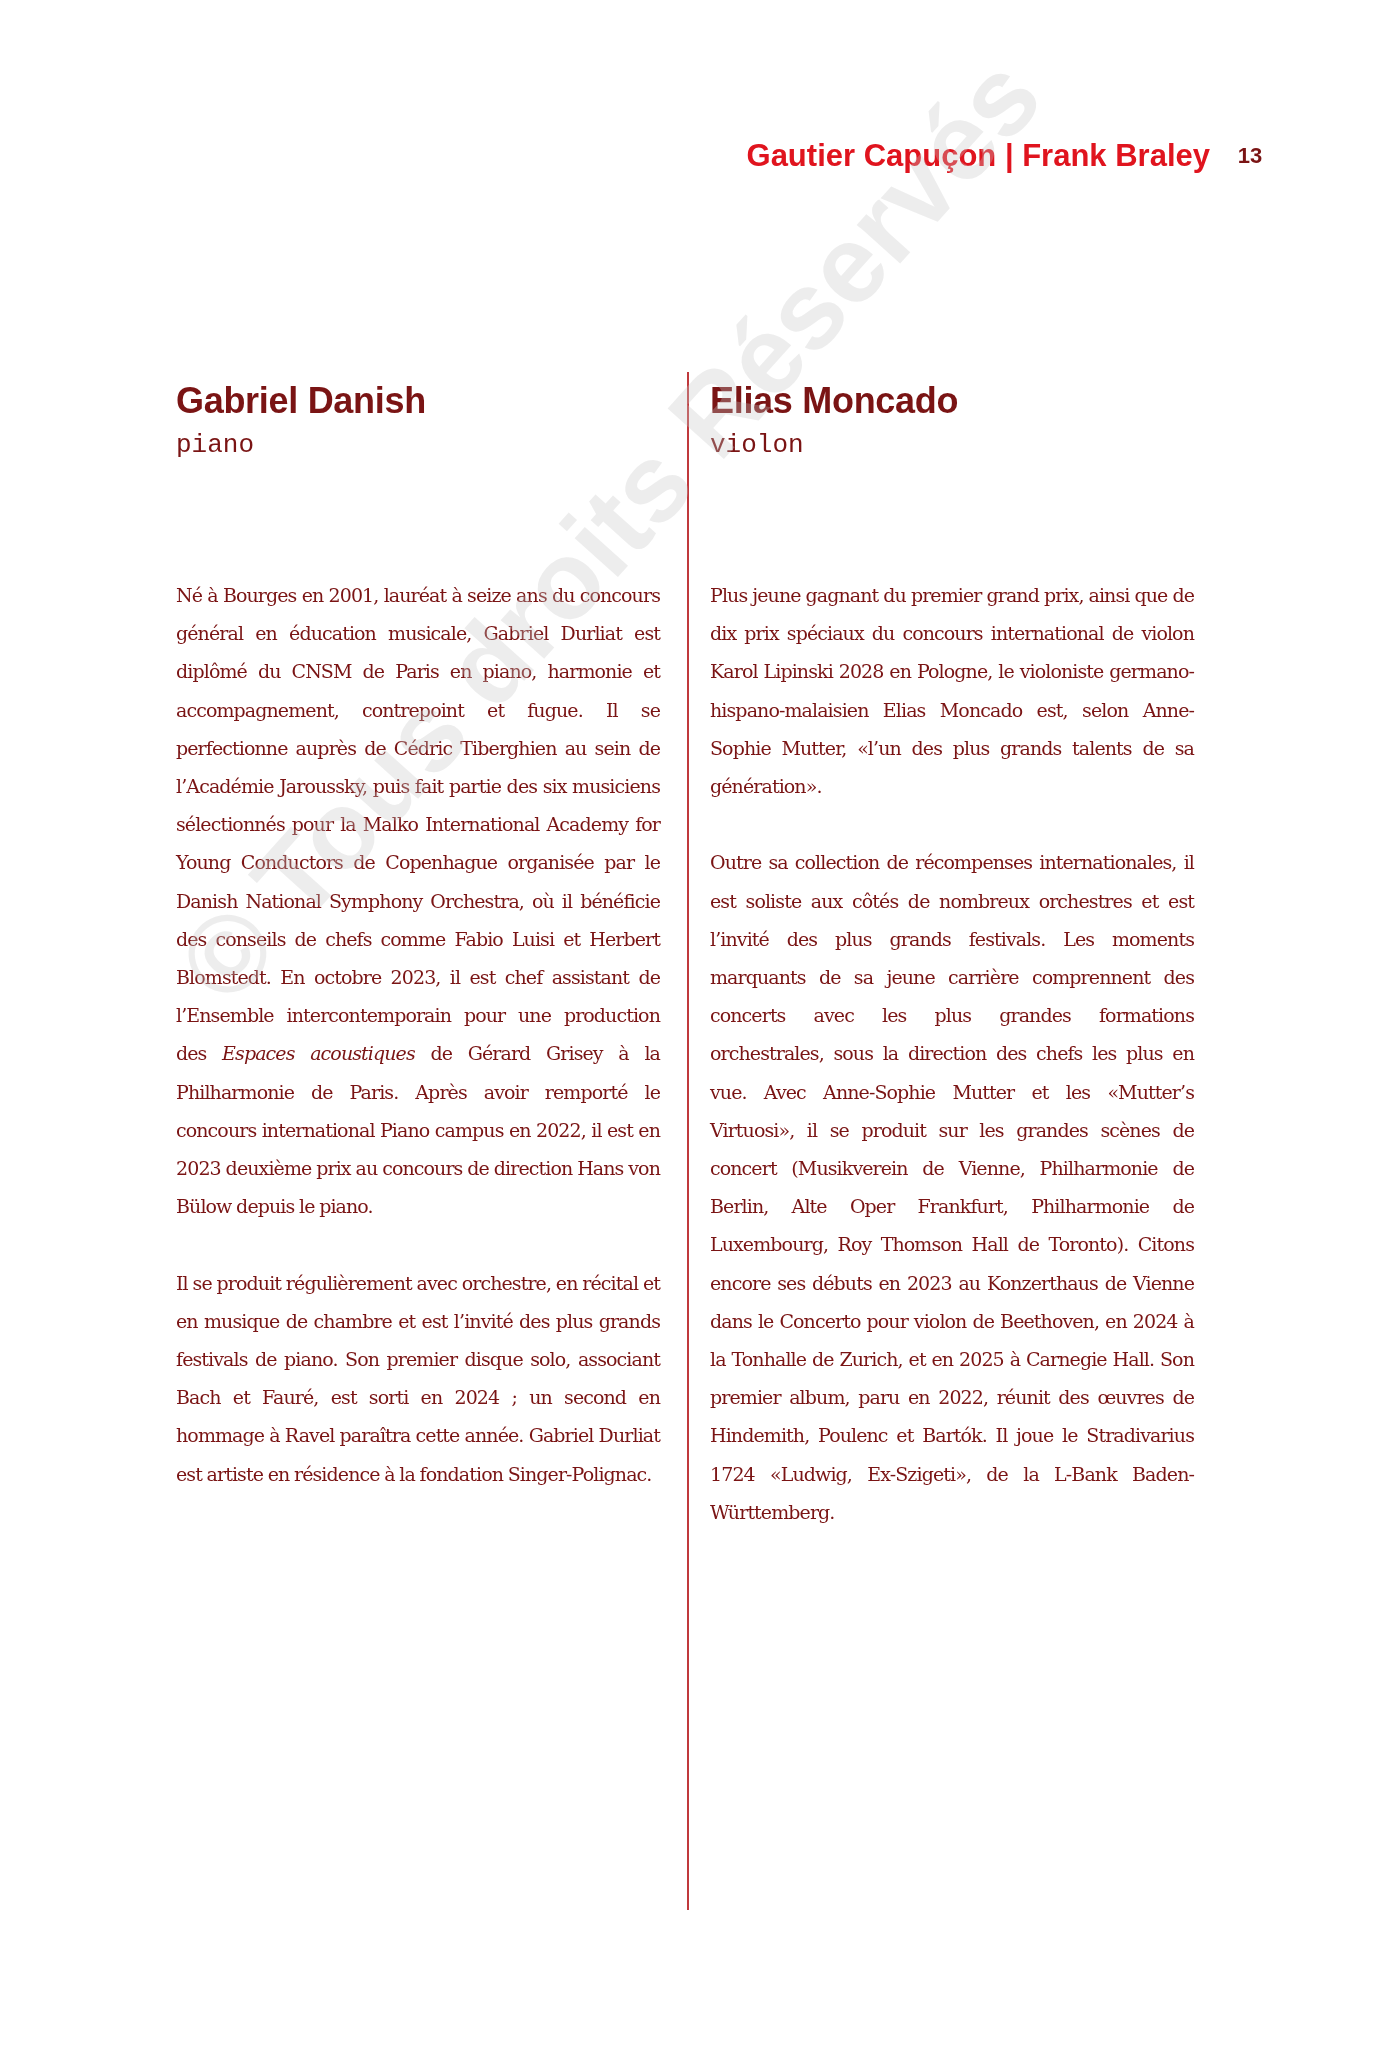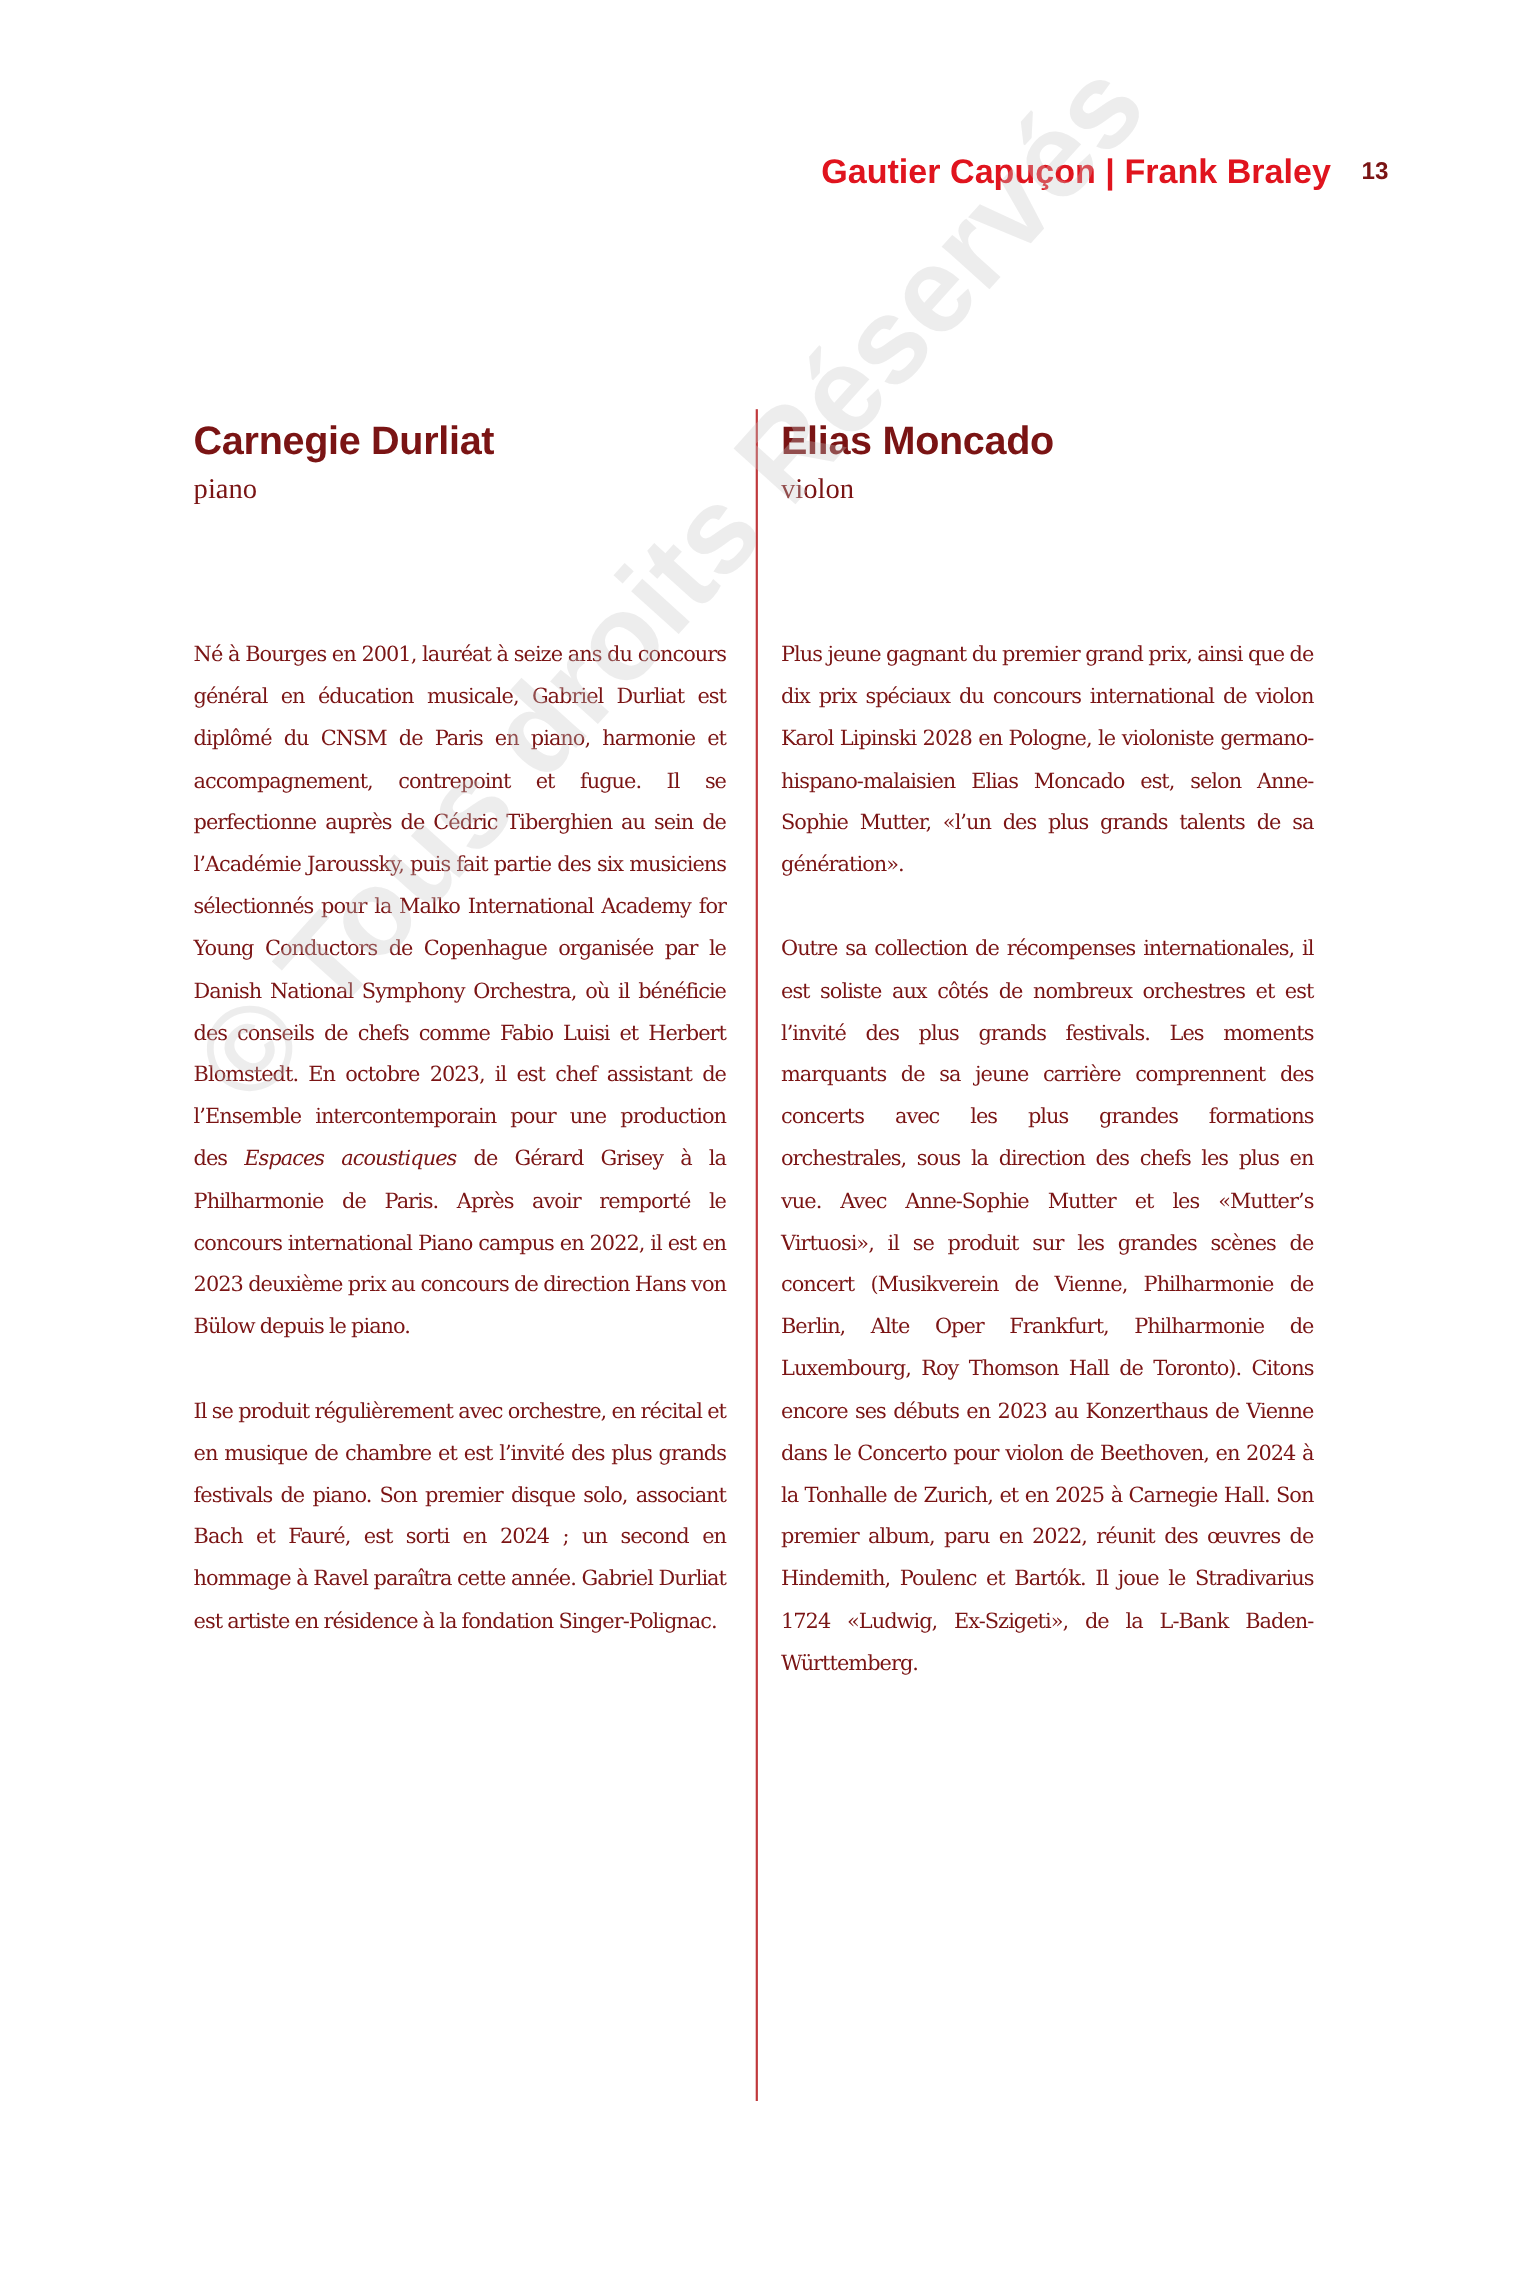--- a/index.html
+++ b/index.html
@@ -19,21 +19,21 @@
 
     .column { position: absolute; top: 380px; width: 488px; }
     .col-left { left: 176px; }
     .col-right { left: 710px; }
 
     .artist-name {
       font-family: "Liberation Sans", sans-serif; font-weight: bold;
       font-size: 36px; color: #7a1414; margin: 0; line-height: 42px; letter-spacing: -0.3px;
     }
     .artist-instrument {
-      font-family: Liberation Serif, serif; font-size: 26px;
+      font-family: Liberation Mono, monospace; font-size: 26px;
       color: #7a1414; margin: 8px 0 0 0; line-height: 30px;
     }
 
     .bio {
       position: absolute; top: 576px; width: 484px;
       font-family: "DejaVu Serif", "Liberation Serif", serif;
       font-size: 19px; line-height: 38.2px; color: #7a1414;
       text-align: justify; letter-spacing: -0.9px; word-spacing: -0.5px;
       hyphens: manual;
     }
@@ -58,21 +58,21 @@
   </style>
 </head>
 <body>
 
 <div class="page">
 
   <div class="running-header">Gautier Capuçon | Frank Braley</div>
   <div class="page-number">13</div>
 
   <div class="column col-left">
-    <h2 class="artist-name">Carnegie Durliat</h2>
+    <h2 class="artist-name">Gabriel Danish</h2>
     <div class="artist-instrument">piano</div>
   </div>
 
   <div class="column-divider"></div>
 
   <div class="column col-right">
     <h2 class="artist-name">Elias Moncado</h2>
     <div class="artist-instrument">violon</div>
   </div>
 

